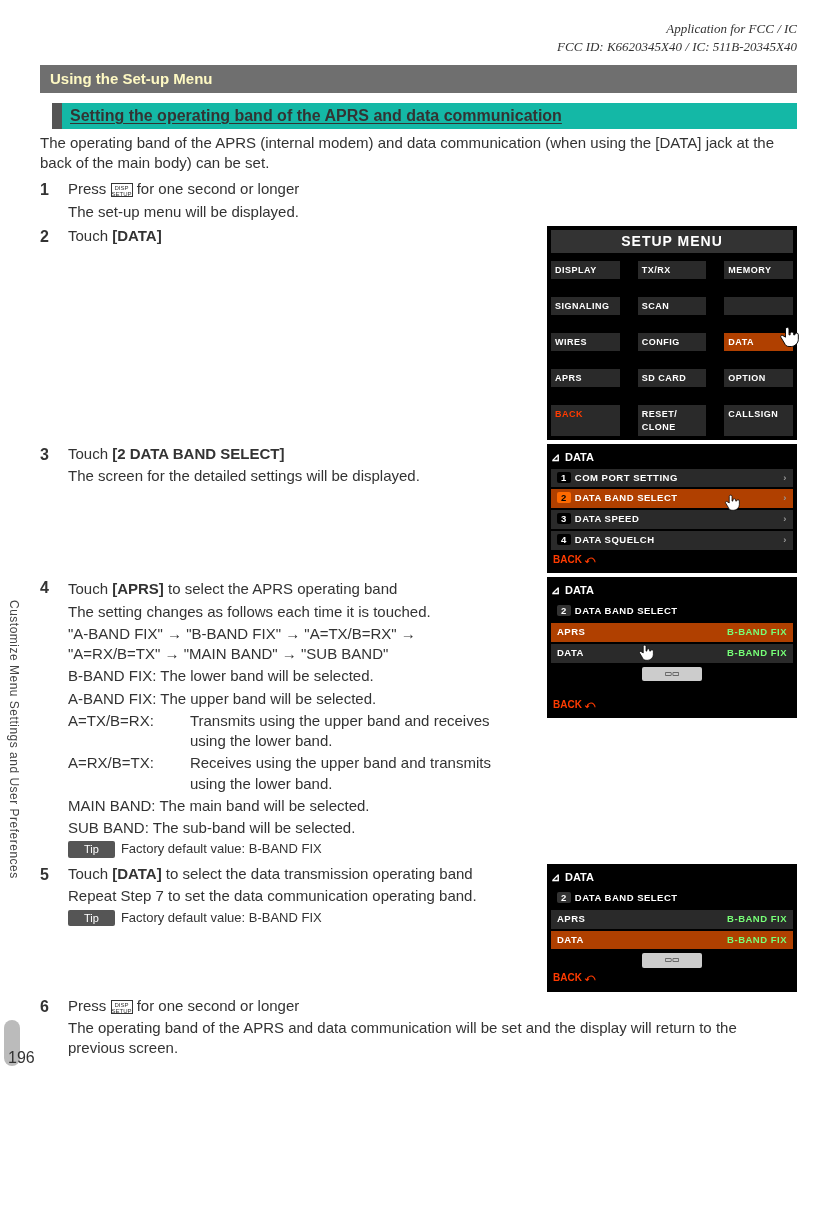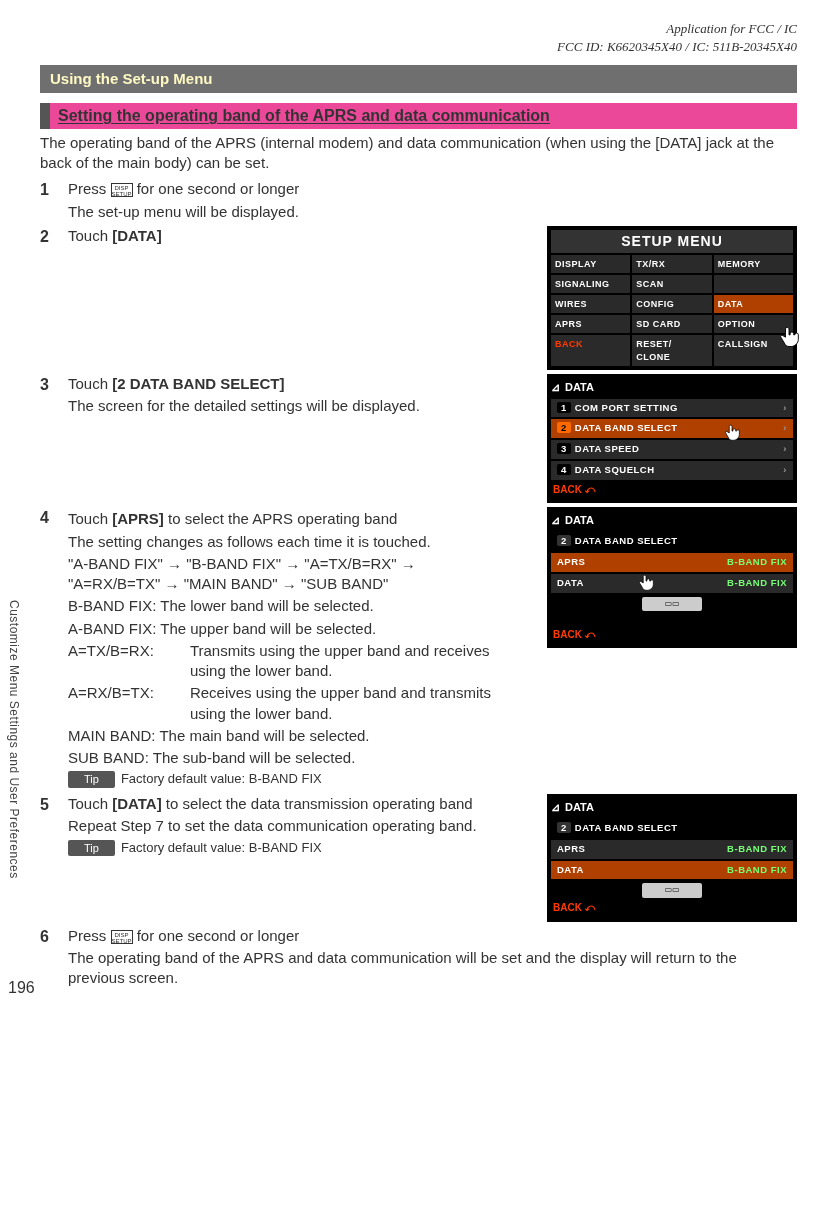--- a/index.html
+++ b/index.html
@@ -22,25 +22,25 @@
   .banner {
     background: #6f6f6f;
     color: #fef9c3;
     padding: 4px 10px;
     font-weight: bold;
     font-size: 15px;
     margin-bottom: 10px;
   }
   .section-title {
     border-left: 10px solid #555;
-    background: #ec4899;
+    background: #14b8a6;
     padding: 2px 8px;
     font-weight: bold;
     font-size: 16px;
-    margin: 6px 0 4px 0;
+    margin: 6px 0 4px 12px;
     text-decoration: underline;
     text-underline-offset: 2px;
   }
   .intro { margin: 4px 0 6px 0; }
   .step-row { display: flex; align-items: flex-start; gap: 40px; margin-top: 4px; }
   .step-text { flex: 1; }
   ol.steps { list-style: none; counter-reset: step; }
   ol.steps > li { position: relative; padding-left: 28px; margin-bottom: 4px; counter-increment: step; }
   ol.steps > li::before {
     content: counter(step);
@@ -56,21 +56,21 @@
   .tipline { font-size: 13px; margin: 2px 0 6px 0; }
   .disp-btn {
     display: inline-block; width: 22px; height: 14px; border:1px solid #333;
     vertical-align: middle; font-size:6px; line-height:6px; text-align:center;
     padding-top:1px; font-family: Arial;
   }
   
   .shot { width: 250px; flex-shrink:0; font-family: Arial; font-size:10px; color:#fff; }
   .shot .frame { background:#000; padding:4px; position:relative; }
   .shot .title { background:#333; text-align:center; font-weight:bold; padding:2px; letter-spacing:1px; font-size:14px; }
-  .grid3 { display:grid; grid-template-columns: 1fr 1fr 1fr; gap:2px; margin-top:2px; }
+  .grid3 { display:grid; grid-template-columns: 1fr 1fr 1fr; gap:18px; margin-top:8px; }
   .cell { background:#2a2a2a; padding:3px 4px; font-weight:bold; font-size:9px; letter-spacing:0.5px; }
   .cell.hl { background:#b04000; }
   .cell.red { color:#ff3b00; }
   .listmenu .row { background:#2a2a2a; margin-top:2px; padding:3px 6px; display:flex; align-items:center; justify-content:space-between; font-weight:bold; font-size:9.5px; letter-spacing:0.5px; }
   .listmenu .row.hl { background:#b04000; }
   .listmenu .row .num { background:#000; padding:0 4px; margin-right:4px; border-radius:2px; }
   .listmenu .row .num.on { background:#ff6a00; color:#000; }
   .listmenu .chev { color:#999; }
   .listmenu .top { display:flex; align-items:center; gap:4px; font-weight:bold; font-size:11px; padding:2px 0; }
   .listmenu .back { color:#ff3b00; font-weight:bold; font-size:10px; padding:3px 2px; }

